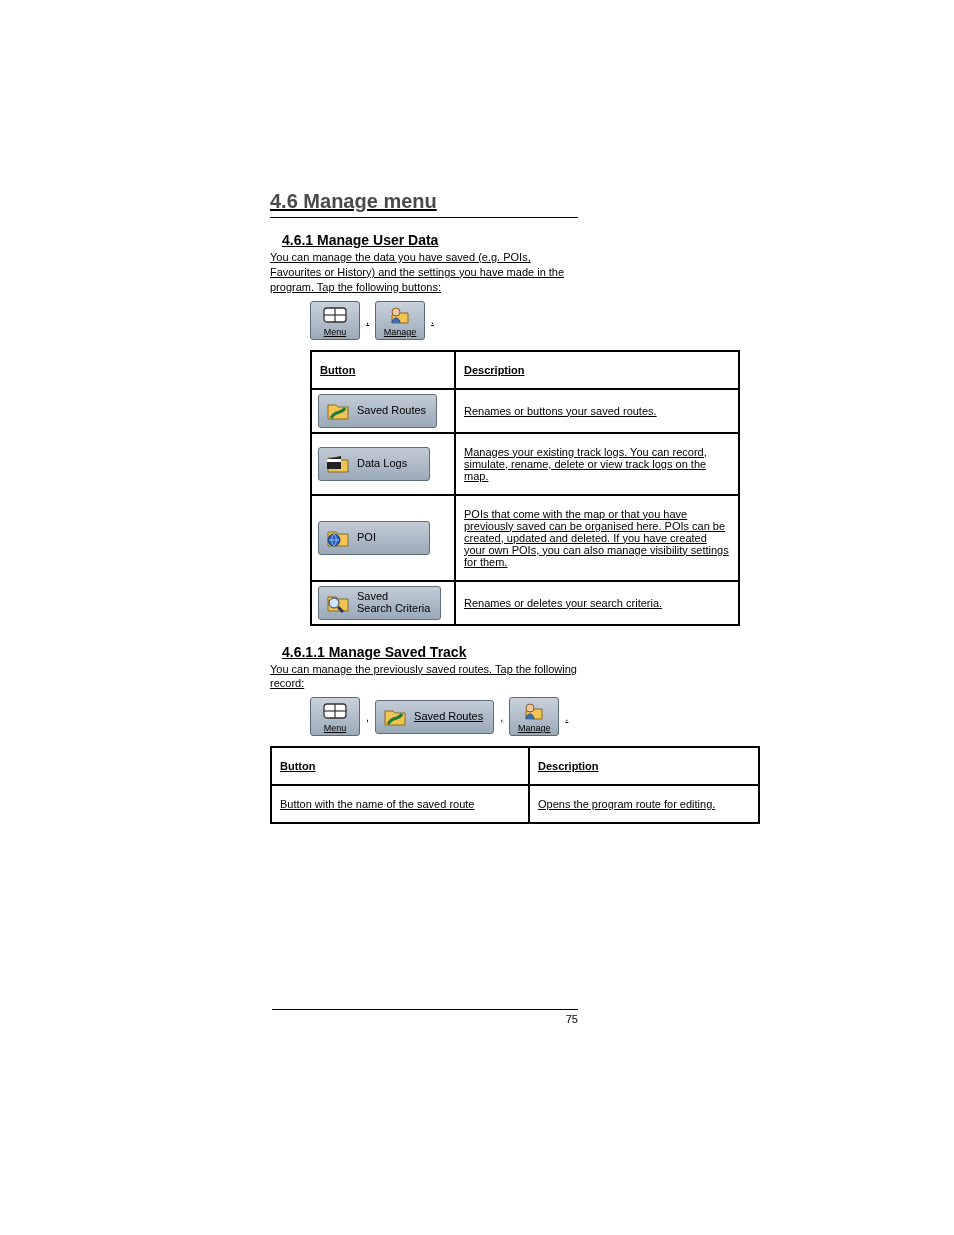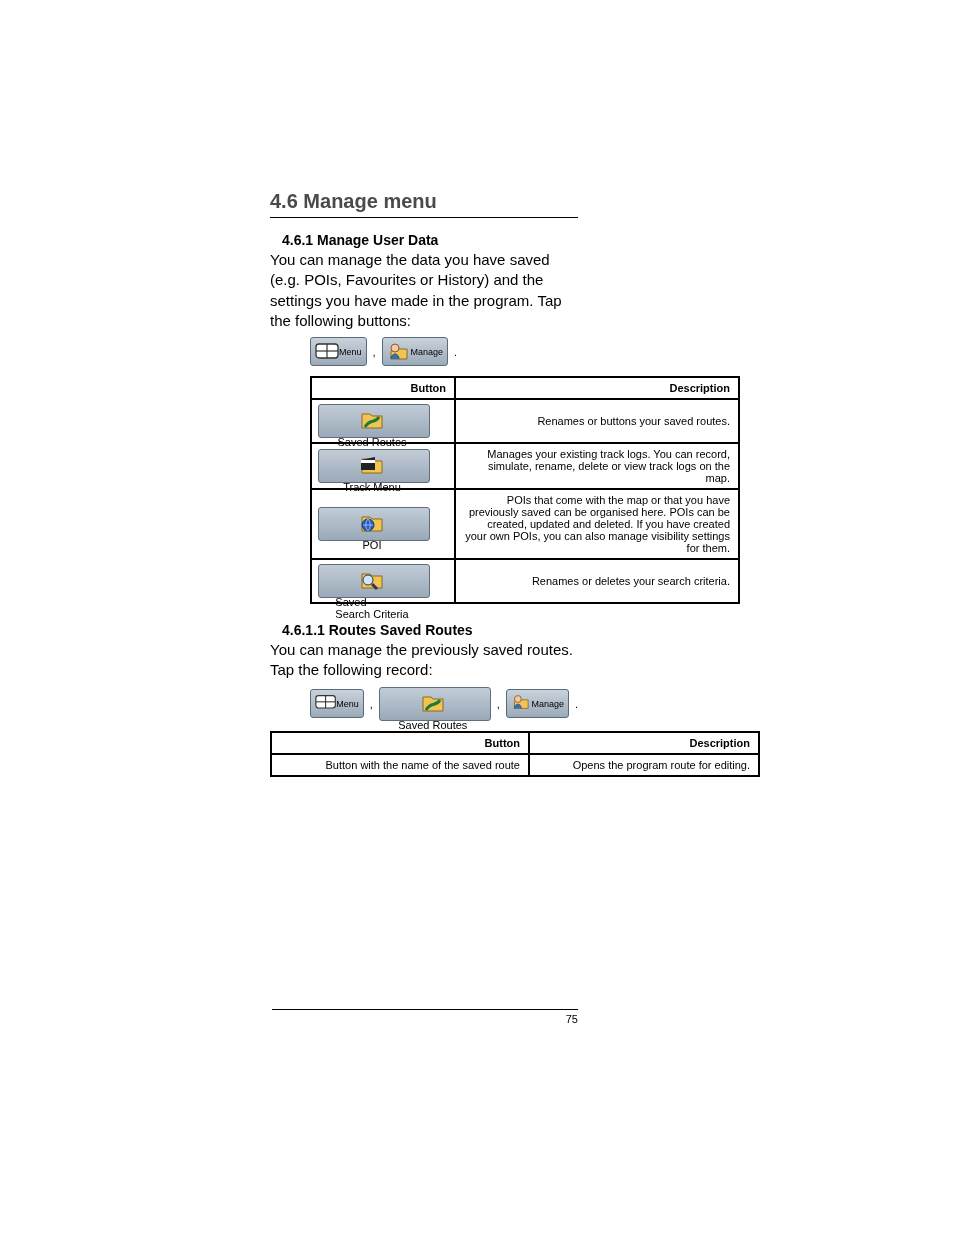--- a/index.html
+++ b/index.html
@@ -9,56 +9,57 @@
     font-size: 13px;
     color: #000;
     background: #fff;
   }
   .page {
     width: 788px;
     height: 1235px;
     position: relative;
     box-sizing: border-box;
     padding: 190px 210px 0 270px;
+    text-decoration: underline;
   }
   .section-title {
     font-size: 20px;
     font-weight: bold;
     color: #4a4a49;
     font-family: "Trebuchet MS", Arial, sans-serif;
     margin-bottom: 4px;
   }
   hr.rule {
     border: none;
     border-top: 1px solid #000;
     margin: 0 0 14px 0;
   }
   .sub-title {
     font-size: 14px;
     font-weight: bold;
     margin: 10px 0 2px 12px;
   }
   .desc, .para {
-    font-size: 15px;
+    font-size: 11px;
     line-height: 1.35;
     margin-bottom: 4px;
   }
   .breadcrumb {
     display: flex;
     align-items: center;
     gap: 6px;
     margin: 6px 0 10px 40px;
   }
   .bc-sep {
     font-size: 11px;
   }
   
   .tile {
     display: inline-flex;
-    flex-direction: row;
+    flex-direction: column;
     align-items: center;
     justify-content: flex-end;
     background: linear-gradient(#c8d2dc, #9caab8);
     border: 1px solid #5a6a78;
     border-radius: 3px;
     padding: 3px 4px 2px 4px;
     min-width: 40px;
   }
   .tile .ic {
     width: 24px;
@@ -75,42 +76,41 @@
     align-items: center;
     gap: 6px;
     background: linear-gradient(#c2ccd7, #9aa9b8);
     border: 1px solid #5f6e7c;
     border-radius: 3px;
     padding: 4px 10px 4px 6px;
     height: 34px;
     box-sizing: border-box;
     min-width: 112px;
     font-size: 11px;
-    flex-direction: column;
   }
   .longtile .ic {
     width: 26px;
     height: 22px;
     flex: 0 0 auto;
   }
   .longtile .lt-text {
     line-height: 1.05;
   }
   table.features {
     border-collapse: collapse;
     width: 430px;
     margin-left: 40px;
     margin-top: 4px;
   }
   table.features th, table.features td {
     border: 2px solid #000;
-    padding: 4px 8px;
+    padding: 12px 8px;
     vertical-align: middle;
     font-size: 11px;
-    text-align: right;
+    text-align: left;
   }
   table.features th {
     font-weight: bold;
   }
   table.features td.btncell {
     width: 130px;
     text-align: left;
     padding: 4px 6px;
   }
   .footer {
@@ -193,21 +193,21 @@
         <td class="btncell">
           <span class="longtile">
             <span class="ic">
               <svg viewBox="0 0 26 22">
                   <path d="M3 5h8l2 2h10v12H3z" fill="#f2c453" stroke="#8a6a20"></path>
                   <rect x="2" y="6" width="14" height="10" fill="#222"></rect>
                   <rect x="2" y="6" width="14" height="3" fill="#fff"></rect>
                   <path d="M2 6l14-3v3" fill="#222"></path>
                 </svg>
             </span>
-            <span class="lt-text">Track Menu</span>
+            <span class="lt-text">Data Logs</span>
           </span>
         </td>
         <td>Manages your existing track logs. You can record, simulate, rename, delete or view track logs on the map.</td>
       </tr>
       <tr>
         <td class="btncell">
           <span class="longtile">
             <span class="ic">
               <svg viewBox="0 0 26 22">
                   <path d="M3 5h8l2 2h10v12H3z" fill="#f2c453" stroke="#8a6a20"></path>
@@ -232,21 +232,21 @@
             </span>
             <span class="lt-text" style="white-space:pre-line">Saved
 Search Criteria</span>
           </span>
         </td>
         <td>Renames or deletes your search criteria.</td>
       </tr>
     </tbody>
   </table>
 
-  <div class="sub-title" style="margin-top:18px">4.6.1.1 Routes Saved Routes</div>
+  <div class="sub-title" style="margin-top:18px">4.6.1.1 Manage Saved Track</div>
   <div class="desc">You can manage the previously saved routes. Tap the following record:</div>
 
   <div class="breadcrumb">
     <span class="tile">
       <span class="ic">
         <svg viewBox="0 0 24 22">
             <rect x="1" y="3" width="22" height="14" rx="3" fill="#fff" stroke="#333" stroke-width="1.3"></rect>
             <line x1="12" y1="3" x2="12" y2="17" stroke="#333" stroke-width="1.2"></line>
             <line x1="1" y1="10" x2="23" y2="10" stroke="#333" stroke-width="1.2"></line>
           </svg>

